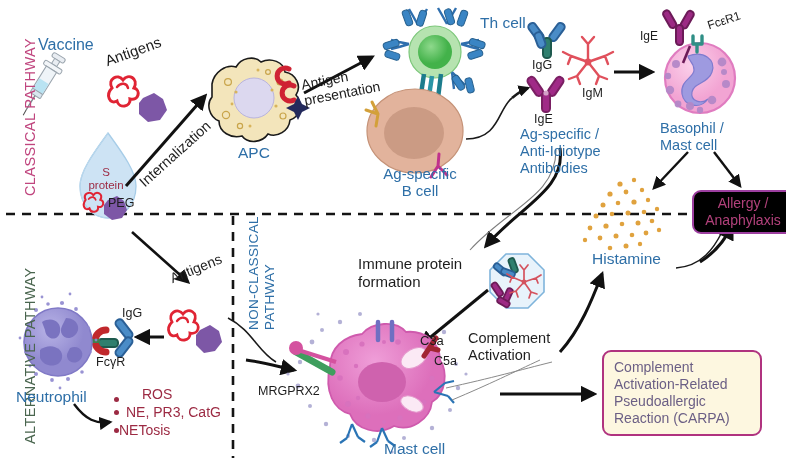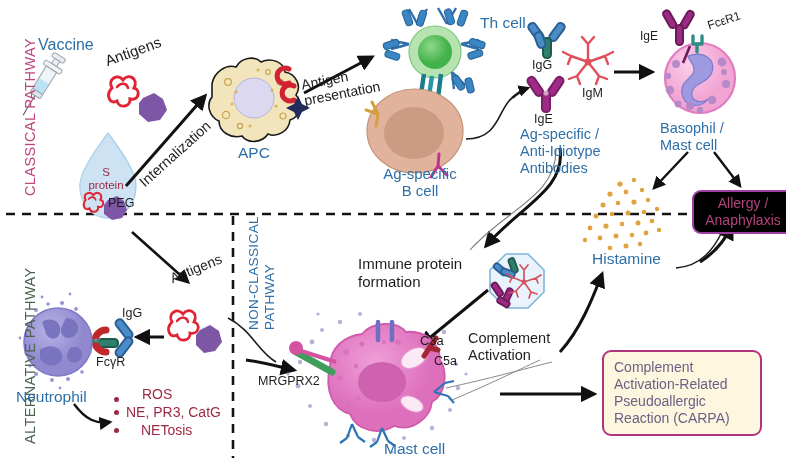--- a/index.html
+++ b/index.html
@@ -486,38 +486,38 @@
   <div class="lbl dark" style="left:706px;top:20px;font-size:12px;transform:rotate(-18deg);transform-origin:left top;">FcεR1</div>
   <div class="lbl blue" style="left:660px;top:120px;font-size:14.5px;text-align:left;width:82px;line-height:1.2;"><span style="white-space:pre-line;">Basophil /
 Mast cell</span></div>
 
   <div class="lbl dark" style="left:358px;top:255px;font-size:15px;line-height:1.2;"><span style="white-space:pre-line;">Immune protein
 formation</span></div>
   <div class="lbl dark" style="left:468px;top:330px;font-size:14.5px;line-height:1.2;"><span style="white-space:pre-line;">Complement
 Activation</span></div>
   <div class="lbl dark" style="left:376px;top:334px;font-size:13px;margin-left:44px;">C3a</div>
   <div class="lbl dark" style="left:434px;top:354px;font-size:12.5px;">C5a</div>
-  <div class="lbl dark" style="left:258px;top:374px;font-size:12.5px;">MRGPRX2</div>
+  <div class="lbl dark" style="left:258px;top:384px;font-size:12.5px;">MRGPRX2</div>
   <div class="lbl blue" style="left:384px;top:440px;font-size:15.5px;">Mast cell</div>
 
   <div class="lbl dark" style="left:168px;top:272px;font-size:14px;transform:rotate(-22deg);transform-origin:left top;">Antigens</div>
   <div class="lbl dark" style="left:122px;top:306px;font-size:12.5px;">IgG</div>
   <div class="lbl dark" style="left:96px;top:355px;font-size:12.5px;">FcγR</div>
   <div class="lbl blue" style="left:16px;top:388px;font-size:15.5px;">Neutrophil</div>
 
   <div class="abs" style="left:114px;top:386px;">
     <div style="display:flex;align-items:flex-end;gap:23px;margin-bottom:2px;">
       <span style="width:5px;height:5px;border-radius:50%;background:#9c2a43;display:inline-block;"></span>
       <span class="maroon" style="font-size:14px;">ROS</span>
     </div>
     <div style="display:flex;align-items:center;gap:7px;margin-bottom:2px;">
       <span style="width:5px;height:5px;border-radius:50%;background:#9c2a43;display:inline-block;"></span>
       <span class="maroon" style="font-size:14px;">NE, PR3, CatG</span>
     </div>
-    <div style="display:flex;align-items:center;gap:22px;">
+    <div style="display:flex;align-items:center;gap:0;">
       <span style="width:5px;height:5px;border-radius:50%;background:#9c2a43;display:inline-block;"></span>
       <span class="maroon" style="font-size:14px;">NETosis</span>
     </div>
   </div>
 
   <div class="lbl blue" style="left:592px;top:250px;font-size:15.5px;">Histamine</div>
 
   <div class="box" style="left:692px;top:190px;width:102px;height:44px;background:#000000;border:2px solid #9d3fa0;">
     <span class="boxtxt maroon" style="font-size:14px;color:#b2417b;">Allergy /
 Anaphylaxis</span>

